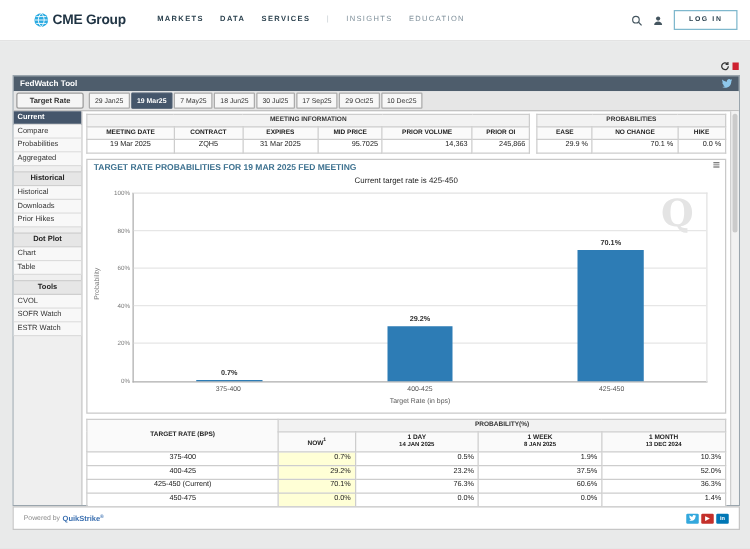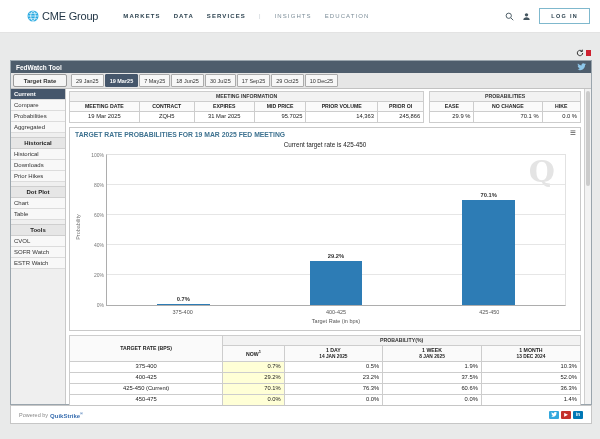--- a/index.html
+++ b/index.html
@@ -4,21 +4,21 @@
 <style>
   * { margin:0; padding:0; box-sizing:border-box; }
   html,body { background:#dfe1e1; }
   .page { position:relative; width:600px; height:439px; background:#e9eaea; overflow:hidden;
           font-family:"Liberation Sans", sans-serif; color:#222; }
 
   
   .top-header { position:absolute; top:0; left:0; right:0; height:33px; background:#fff;
                 border-bottom:1px solid #e3e3e3; display:flex; align-items:center; }
   .logo { display:flex; align-items:center; gap:3px; margin-left:27px; }
-  .logo-text { font-size:11px; font-weight:normal; color:#1f3343; letter-spacing:-0.2px; }
+  .logo-text { font-size:11px; font-weight:bold; color:#1f3343; letter-spacing:-0.2px; }
   .nav { display:flex; gap:13px; margin-left:25px; font-size:6px; letter-spacing:1.1px;
          font-weight:bold; color:#2c424f; align-items:center; }
   .nav .divider { color:#c3cbd0; font-weight:normal; }
   .nav .dim { color:#7d8e99; font-weight:normal; }
   .header-right { margin-left:auto; display:flex; align-items:center; gap:8px; margin-right:10px; }
   .login-btn { border:1px solid #7fb8cd; padding:4px 11px; font-size:5.5px; font-weight:bold;
                letter-spacing:1.3px; color:#2c424f; background:#fff; cursor:pointer; }
 
   
   .win-icons { position:absolute; top:49px; right:9px; display:flex; gap:2px; align-items:center; }

